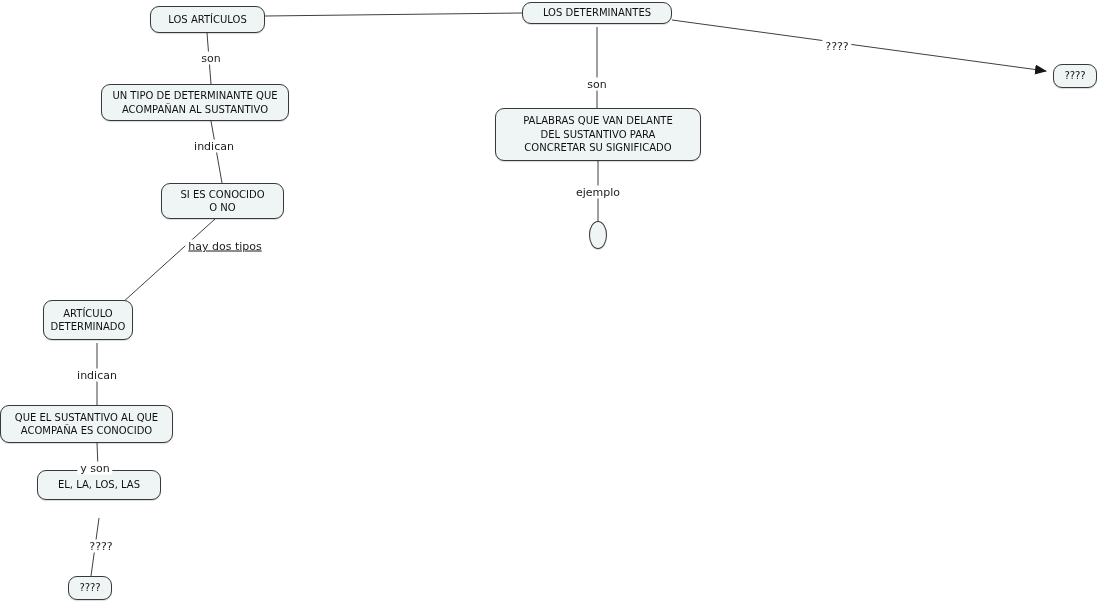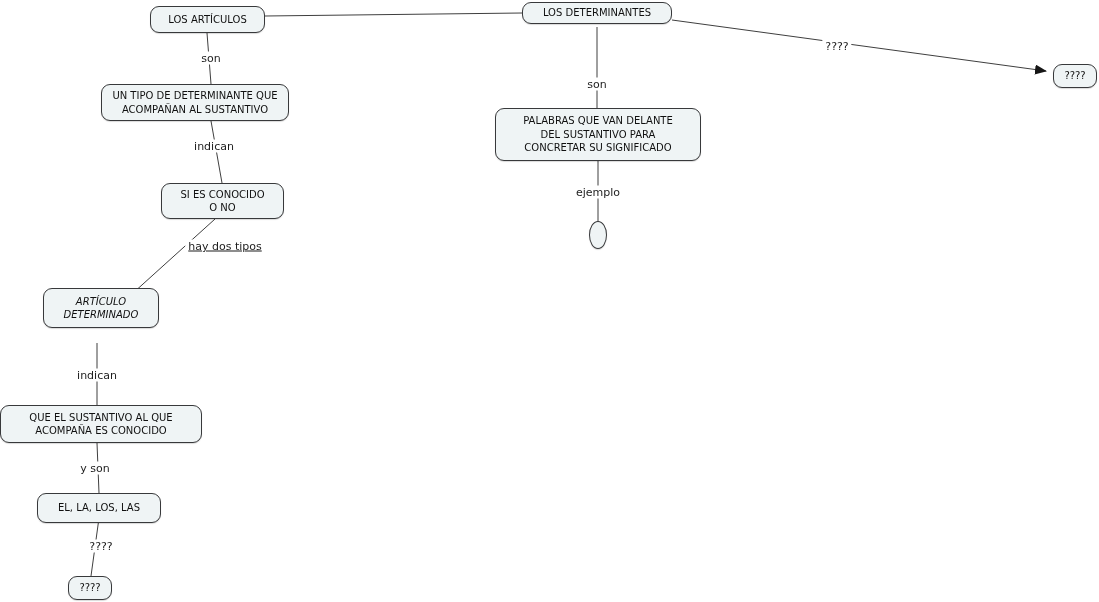--- a/index.html
+++ b/index.html
@@ -92,27 +92,27 @@
 
   <div class="node" style="left:161px; top:183px; width:123px; height:36px;">SI ES CONOCIDO
 O NO</div>
 
   <div class="node" style="left:495px; top:108px; width:206px; height:53px;">PALABRAS QUE VAN DELANTE
 DEL SUSTANTIVO PARA
 CONCRETAR SU SIGNIFICADO</div>
 
   <div class="node oval" style="left:589px; top:221px; width:18px; height:28px;"></div>
 
-  <div class="node" style="left:43px; top:288px; width:116px; height:40px;font-style:italic;">ARTÍCULO
+  <div class="node" style="left:43px; top:300px; width:90px; height:40px;">ARTÍCULO
 DETERMINADO</div>
 
-  <div class="node" style="left:0px; top:405px; width:202px; height:38px;">QUE EL SUSTANTIVO AL QUE
+  <div class="node" style="left:0px; top:405px; width:173px; height:38px;">QUE EL SUSTANTIVO AL QUE
 ACOMPAÑA ES CONOCIDO</div>
 
-  <div class="node" style="left:37px; top:493px; width:124px; height:30px;">EL, LA, LOS, LAS</div>
+  <div class="node" style="left:37px; top:470px; width:124px; height:30px;">EL, LA, LOS, LAS</div>
 
   <div class="node" style="left:68px; top:576px; width:44px; height:24px;">????</div>
 
   <div class="link-label" style="left:211px; top:58px;">son</div>
 
   <div class="link-label" style="left:597px; top:84px;">son</div>
 
   <div class="link-label" style="left:837px; top:46px;">????</div>
 
   <div class="link-label" style="left:214px; top:146px;">indican</div>

